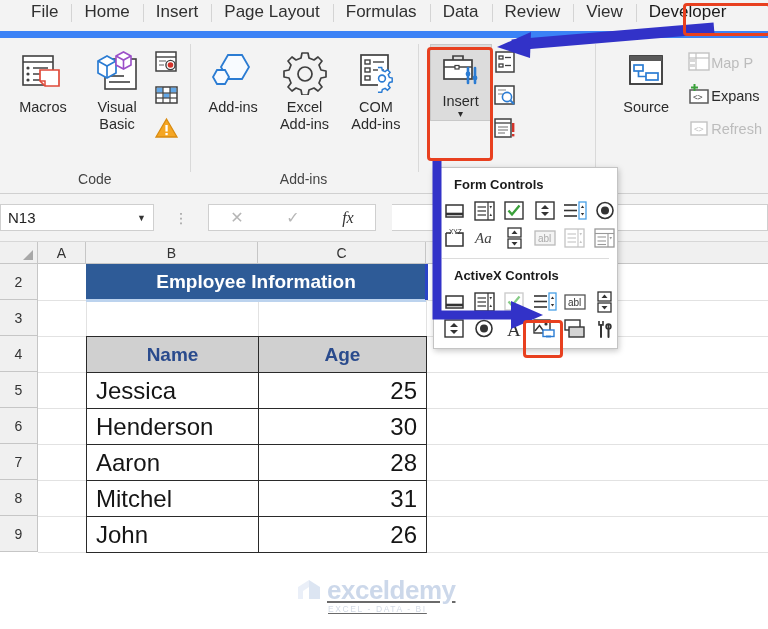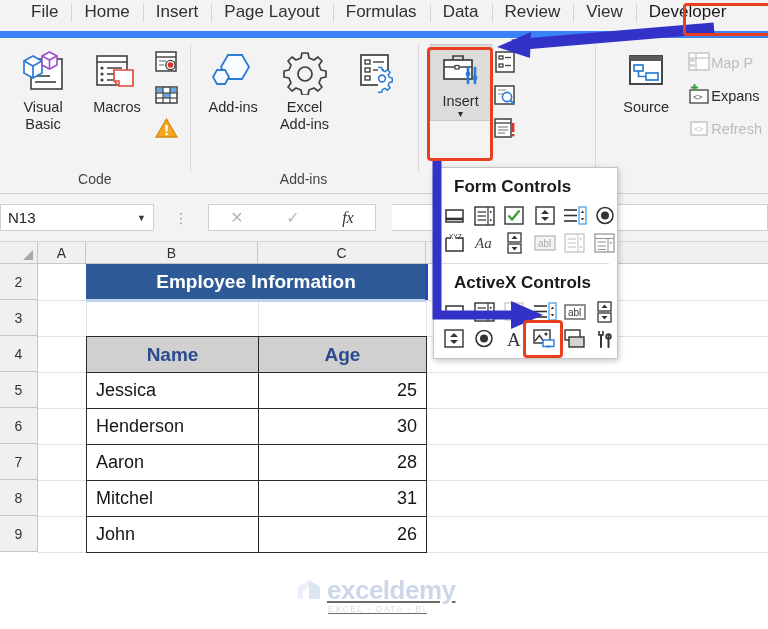--- a/index.html
+++ b/index.html
@@ -209,21 +209,21 @@
     position:absolute; left:387px; top:0; width:3px; height:36px; background:#2b45c8;
   }
 
   .dtable {
     position:absolute; left:48px; top:72px;
     border-collapse: collapse;
   }
   .dtable td, .dtable th {
     border: 1.6px solid #2a2a2a;
     height: 36px;
-    font-size: 18px;
+    font-size: 24px;
     padding: 0 9px;
   }
   .dtable th {
     background:#d0d0d0;
     color:#2a4b8d;
     font-weight:bold;
     font-size:19px;
     text-align:center;
   }
   .dtable td.nm { width:172px; color:#151515; text-align:left;}
@@ -236,21 +236,21 @@
     position:absolute;
     left:433px; top:167px;
     width:185px;
     background:#fff;
     border:1px solid #c4c4c4;
     box-shadow: 1px 2px 6px rgba(0,0,0,.22);
     z-index: 50;
     padding-bottom: 6px;
   }
   .ddhead {
-    font-size: 17px; font-weight: bold; color:#1a1a1a;
+    font-size: 13px; font-weight: bold; color:#1a1a1a;
     padding: 9px 0 5px 20px;
   }
   .ddrow {
     display:flex; align-items:center; justify-content:flex-start;
     padding: 1px 0 1px 8px;
     gap: 6px;
   }
   .ddcell {
     width: 27px; height: 25px;
     display:flex; align-items:center; justify-content:center;
@@ -283,41 +283,20 @@
   <div class="tab">Data</div>
   <div class="tab">Review</div>
   <div class="tab">View</div>
   <div class="tab active">Developer</div>
 </div>
 
 <div class="ribbon">
 
   <div class="rgroup" style="width:192px;">
     <div class="rgroup-items">
-      <div class="bigbtn">
-        <span class="ic">
-          <svg width="46" height="44" viewBox="0 0 46 44">
-            <rect x="11" y="8" width="31" height="30" fill="#fff" stroke="#404040" stroke-width="1.6"></rect>
-            <line x1="15" y1="25" x2="30" y2="25" stroke="#404040" stroke-width="1.6"></line>
-            <line x1="15" y1="31" x2="36" y2="31" stroke="#404040" stroke-width="1.6"></line>
-            <g fill="#fff" stroke="#2b7cd3" stroke-width="1.7">
-              <path d="M4 10 L13 5 L22 10 L22 22 L13 27 L4 22 Z"></path>
-              <path d="M4 10 L13 15 L22 10"></path>
-                <line x1="13" y1="15" x2="13" y2="27"></line>
-            </g>
-            <g fill="#fff" stroke="#9b4fc8" stroke-width="1.6">
-              <path d="M22 5 L29.5 1 L37 5 L37 14 L29.5 18 L22 14 Z"></path>
-              <path d="M22 5 L29.5 9 L37 5"></path>
-                <line x1="29.5" y1="9" x2="29.5" y2="18"></line>
-            </g>
-          </svg>
-        </span>
-        <span class="lbl">Visual Basic</span>
-      </div>
-
       <div class="bigbtn">
         <span class="ic">
           <svg width="46" height="44" viewBox="0 0 46 44">
             <rect x="3" y="5" width="30" height="29" fill="#fff" stroke="#404040" stroke-width="1.6"></rect>
             <line x1="3" y1="11" x2="33" y2="11" stroke="#404040" stroke-width="1.5"></line>
             <g fill="#404040">
                 <circle cx="8" cy="17" r="1.6"></circle>
                 <circle cx="8" cy="23" r="1.6"></circle>
                 <circle cx="8" cy="29" r="1.6"></circle>
               </g>
@@ -326,20 +305,41 @@
                 <line x1="13" y1="23" x2="24" y2="23"></line>
                 <line x1="13" y1="29" x2="20" y2="29"></line>
             </g>
             <path d="M20 19 L39 19 L39 35 L25 35 L20 30 Z" fill="#fff" stroke="#e04a3a" stroke-width="1.7"></path>
             <path d="M20 30 L25 30 L25 35" fill="none" stroke="#e04a3a" stroke-width="1.5"></path>
           </svg>
         </span>
         <span class="lbl">Macros</span>
       </div>
 
+      <div class="bigbtn">
+        <span class="ic">
+          <svg width="46" height="44" viewBox="0 0 46 44">
+            <rect x="11" y="8" width="31" height="30" fill="#fff" stroke="#404040" stroke-width="1.6"></rect>
+            <line x1="15" y1="25" x2="30" y2="25" stroke="#404040" stroke-width="1.6"></line>
+            <line x1="15" y1="31" x2="36" y2="31" stroke="#404040" stroke-width="1.6"></line>
+            <g fill="#fff" stroke="#2b7cd3" stroke-width="1.7">
+              <path d="M4 10 L13 5 L22 10 L22 22 L13 27 L4 22 Z"></path>
+              <path d="M4 10 L13 15 L22 10"></path>
+                <line x1="13" y1="15" x2="13" y2="27"></line>
+            </g>
+            <g fill="#fff" stroke="#9b4fc8" stroke-width="1.6">
+              <path d="M22 5 L29.5 1 L37 5 L37 14 L29.5 18 L22 14 Z"></path>
+              <path d="M22 5 L29.5 9 L37 5"></path>
+                <line x1="29.5" y1="9" x2="29.5" y2="18"></line>
+            </g>
+          </svg>
+        </span>
+        <span class="lbl">Visual Basic</span>
+      </div>
+
       <div class="smallcol">
         <div class="smallitem">
           <span>
             <svg width="26" height="24" viewBox="0 0 26 24">
               <rect x="2" y="2" width="20" height="19" fill="#fff" stroke="#404040" stroke-width="1.5"></rect>
               <line x1="2" y1="7" x2="22" y2="7" stroke="#404040" stroke-width="1.4"></line>
               <g stroke="#7a7a7a" stroke-width="1.2">
                   <line x1="5" y1="11" x2="12" y2="11"></line>
                   <line x1="5" y1="15" x2="10" y2="15"></line>
                 </g>
@@ -408,20 +408,21 @@
                 <rect x="13" y="25" width="5" height="4"></rect>
               <line x1="21" y1="11" x2="32" y2="11"></line>
                 <line x1="21" y1="19" x2="32" y2="19"></line>
             </g>
             <g fill="#fff" stroke="#2b7cd3" stroke-width="1.6">
               <path d="M29 20 l4 0 l.7 3 l3 1.3 l2.5-2 l2.8 2.8 l-2 2.5 l1.3 3 l3 .7 l0 4 l-3 .7 l-1.3 3 l2 2.5 l-2.8 2.8 l-2.5-2 l-3 1.3 l-.7 3 l-4 0" transform="translate(-1,-2) scale(.93)"></path>
               <circle cx="30" cy="27.5" r="3.4"></circle>
             </g>
           </svg>
         </span>
+        <span class="lbl">COM Add-ins</span>
       </div>
     </div>
     <div class="rgroup-label">Add-ins</div>
   </div>
 
   <div class="rgroup" style="width:180px;">
     <div class="rgroup-items" style="padding-left:12px;">
       <div class="insert-cell">
         <div class="insert-inner">
           <span class="ic">

